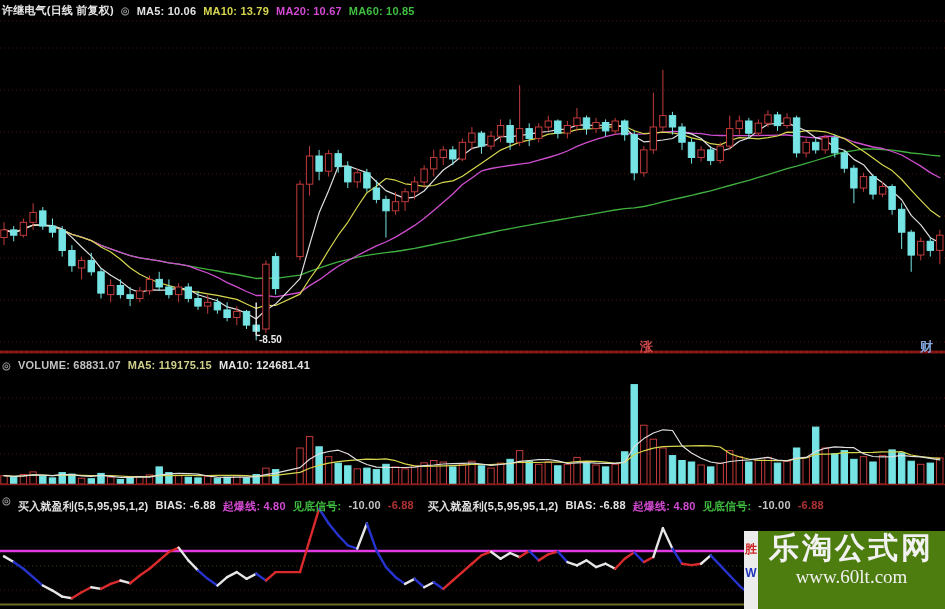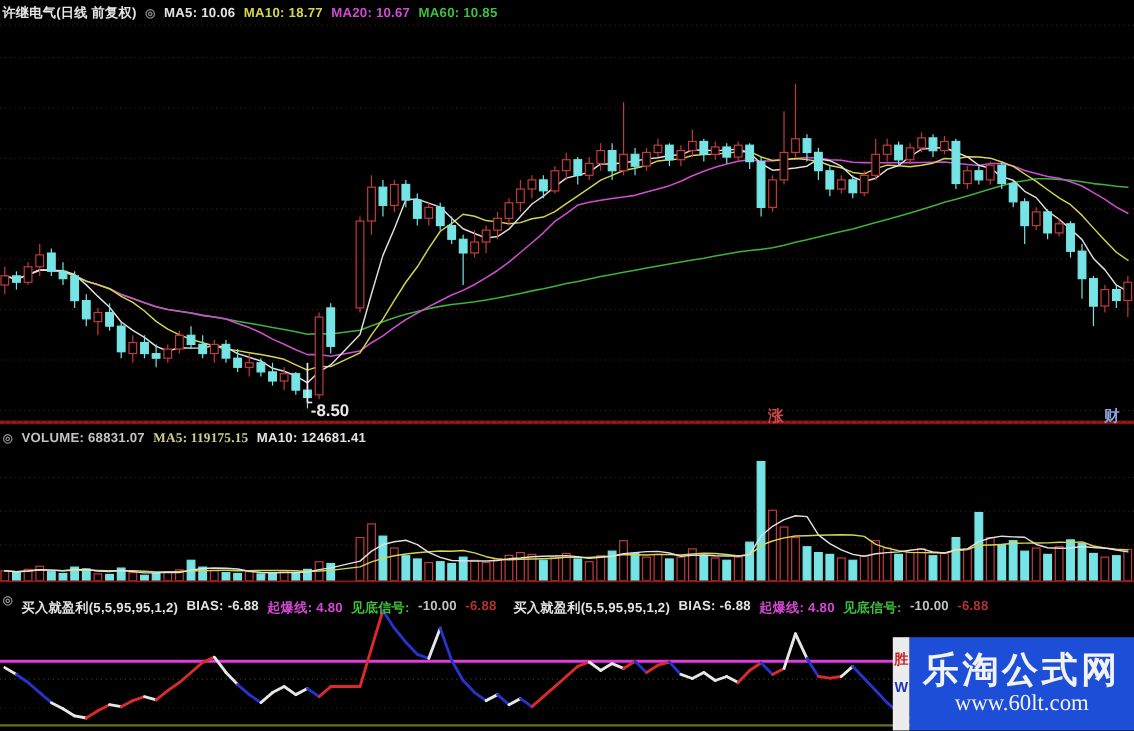--- a/index.html
+++ b/index.html
@@ -6,38 +6,38 @@
   .screen{position:relative;width:945px;height:609px;background:#000;overflow:hidden;
           font-family:"Liberation Sans",sans-serif;}
   #chart-svg{position:absolute;left:0;top:0;z-index:1;}
   .hdr{position:absolute;left:2px;display:flex;align-items:center;white-space:nowrap;
        font-size:11px;font-weight:bold;z-index:3;letter-spacing:.2px;}
   .hdr span{margin-right:7px;}
   .icon{color:#8f8f8f;font-size:10px;}
   .c-title{color:#e6e6e6;}
   .c-white{color:#e2e2e2;text-align:right;}
   .c-yellow{color:#d6d64e;}
-  .c-yellow2{color:#cfcf8a;font-family:Liberation Serif, serif;}
+  .c-yellow2{color:#cfcf8a;}
   .c-magenta{color:#d24ad2;}
   .c-green{color:#3fbf3f;}
   .c-gray{color:#c2c2c2;}
   .c-red{color:#b03232;}
   .grp{display:flex;margin-top:13px;}
-  .low-note{position:absolute;left:259px;top:334px;color:#e8e8e8;font-size:14px;
+  .low-note{position:absolute;left:259px;top:334px;color:#e8e8e8;font-size:10px;
             font-weight:bold;z-index:3;}
   .mark{position:absolute;z-index:4;font-size:13px;font-weight:bold;line-height:13px;}
   .mark-rise{left:640px;top:340px;color:#cc4848;}
   .mark-wealth{left:920px;top:340px;color:#86a6de;}
   .watermark{position:absolute;left:744px;top:531px;width:201px;height:78px;display:flex;z-index:6;}
   .wm-badge{width:14px;background:#ececec;display:flex;flex-direction:column;align-items:center;
             padding-top:12px;gap:12px;font-weight:bold;font-size:12px;line-height:12px;}
   .wm-b-top{color:#cc2222;}
   .wm-b-bot{color:#2233bb;}
-  .wm-text{flex:1;background:#1d4ed8;display:flex;flex-direction:column;align-items:center;
-           justify-content:center;}
+  .wm-text{flex:1;background:#4d7c0f;display:flex;flex-direction:column;align-items:center;
+           }
   .wm-title{color:#f2f2f2;font-size:30px;font-weight:bold;letter-spacing:3px;line-height:1.15;}
   .wm-url{color:#f2f2f2;font-size:19px;font-weight:normal;font-family:"Liberation Serif",serif;}
 </style>
 </head>
 <body>
 
 <div class="screen">
   <svg id="chart-svg" width="945" height="609">
       <line x1="0" y1="21" x2="945" y2="21" stroke="#4a1212" stroke-width="1" stroke-dasharray="1 3"></line>
       <line x1="0" y1="48" x2="945" y2="48" stroke="#4a1212" stroke-width="1" stroke-dasharray="1 3"></line>
@@ -452,21 +452,21 @@
       <line x1="930.3000000000001" y1="590.2451612903226" x2="939.85" y2="590.178064516129" stroke="#2633cc" stroke-width="2.4" stroke-linecap="round"></line>
       <line x1="0" y1="604.5" x2="945" y2="604.5" stroke="#6d6d28" stroke-width="2"></line>
       <line x1="256.2" y1="302.3809523809524" x2="256.2" y2="335.3809523809524" stroke="#e8e8e8" stroke-width="1.4"></line>
       <line x1="256.2" y1="335.3809523809524" x2="260.2" y2="335.3809523809524" stroke="#e8e8e8" stroke-width="1.4"></line>
     </svg>
 
   <div class="hdr" style="top:3px;">
     <span class="c-title">许继电气(日线 前复权)</span>
     <span class="icon">◎</span>
     <span class="c-white">MA5: 10.06</span>
-    <span class="c-yellow">MA10: 18.77</span>
+    <span class="c-yellow">MA10: 13.79</span>
     <span class="c-magenta">MA20: 10.67</span>
     <span class="c-green">MA60: 10.85</span>
   </div>
 
   <div class="hdr" style="top:359px;">
     <span class="icon">◎</span>
     <span class="c-gray">VOLUME: 68831.07</span>
     <span class="c-yellow2">MA5: 119175.15</span>
     <span class="c-white">MA10: 124681.41</span>
   </div>

